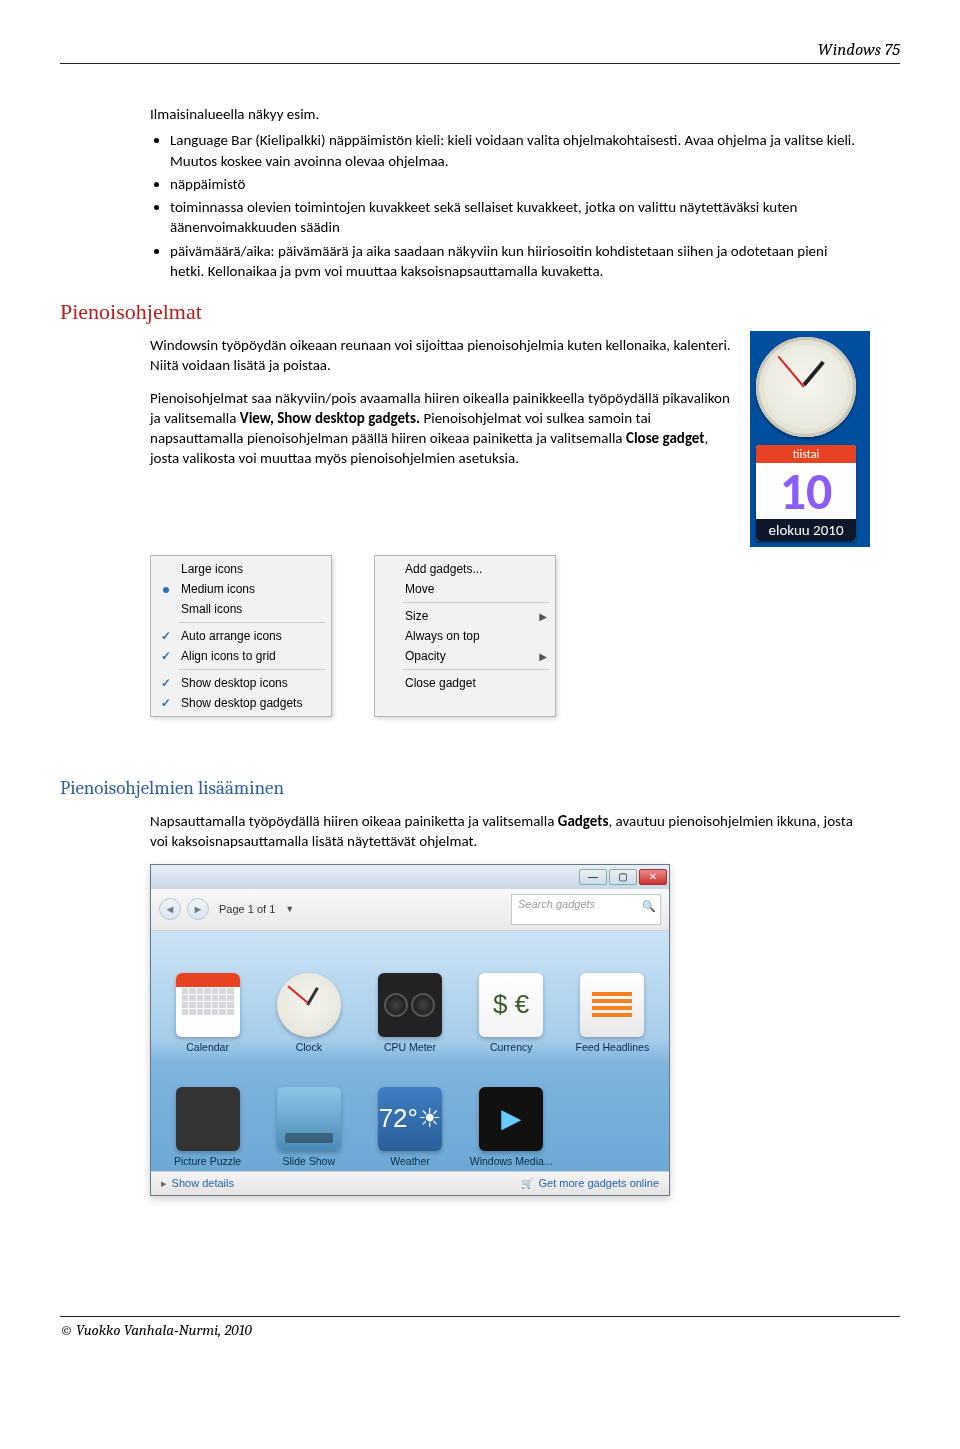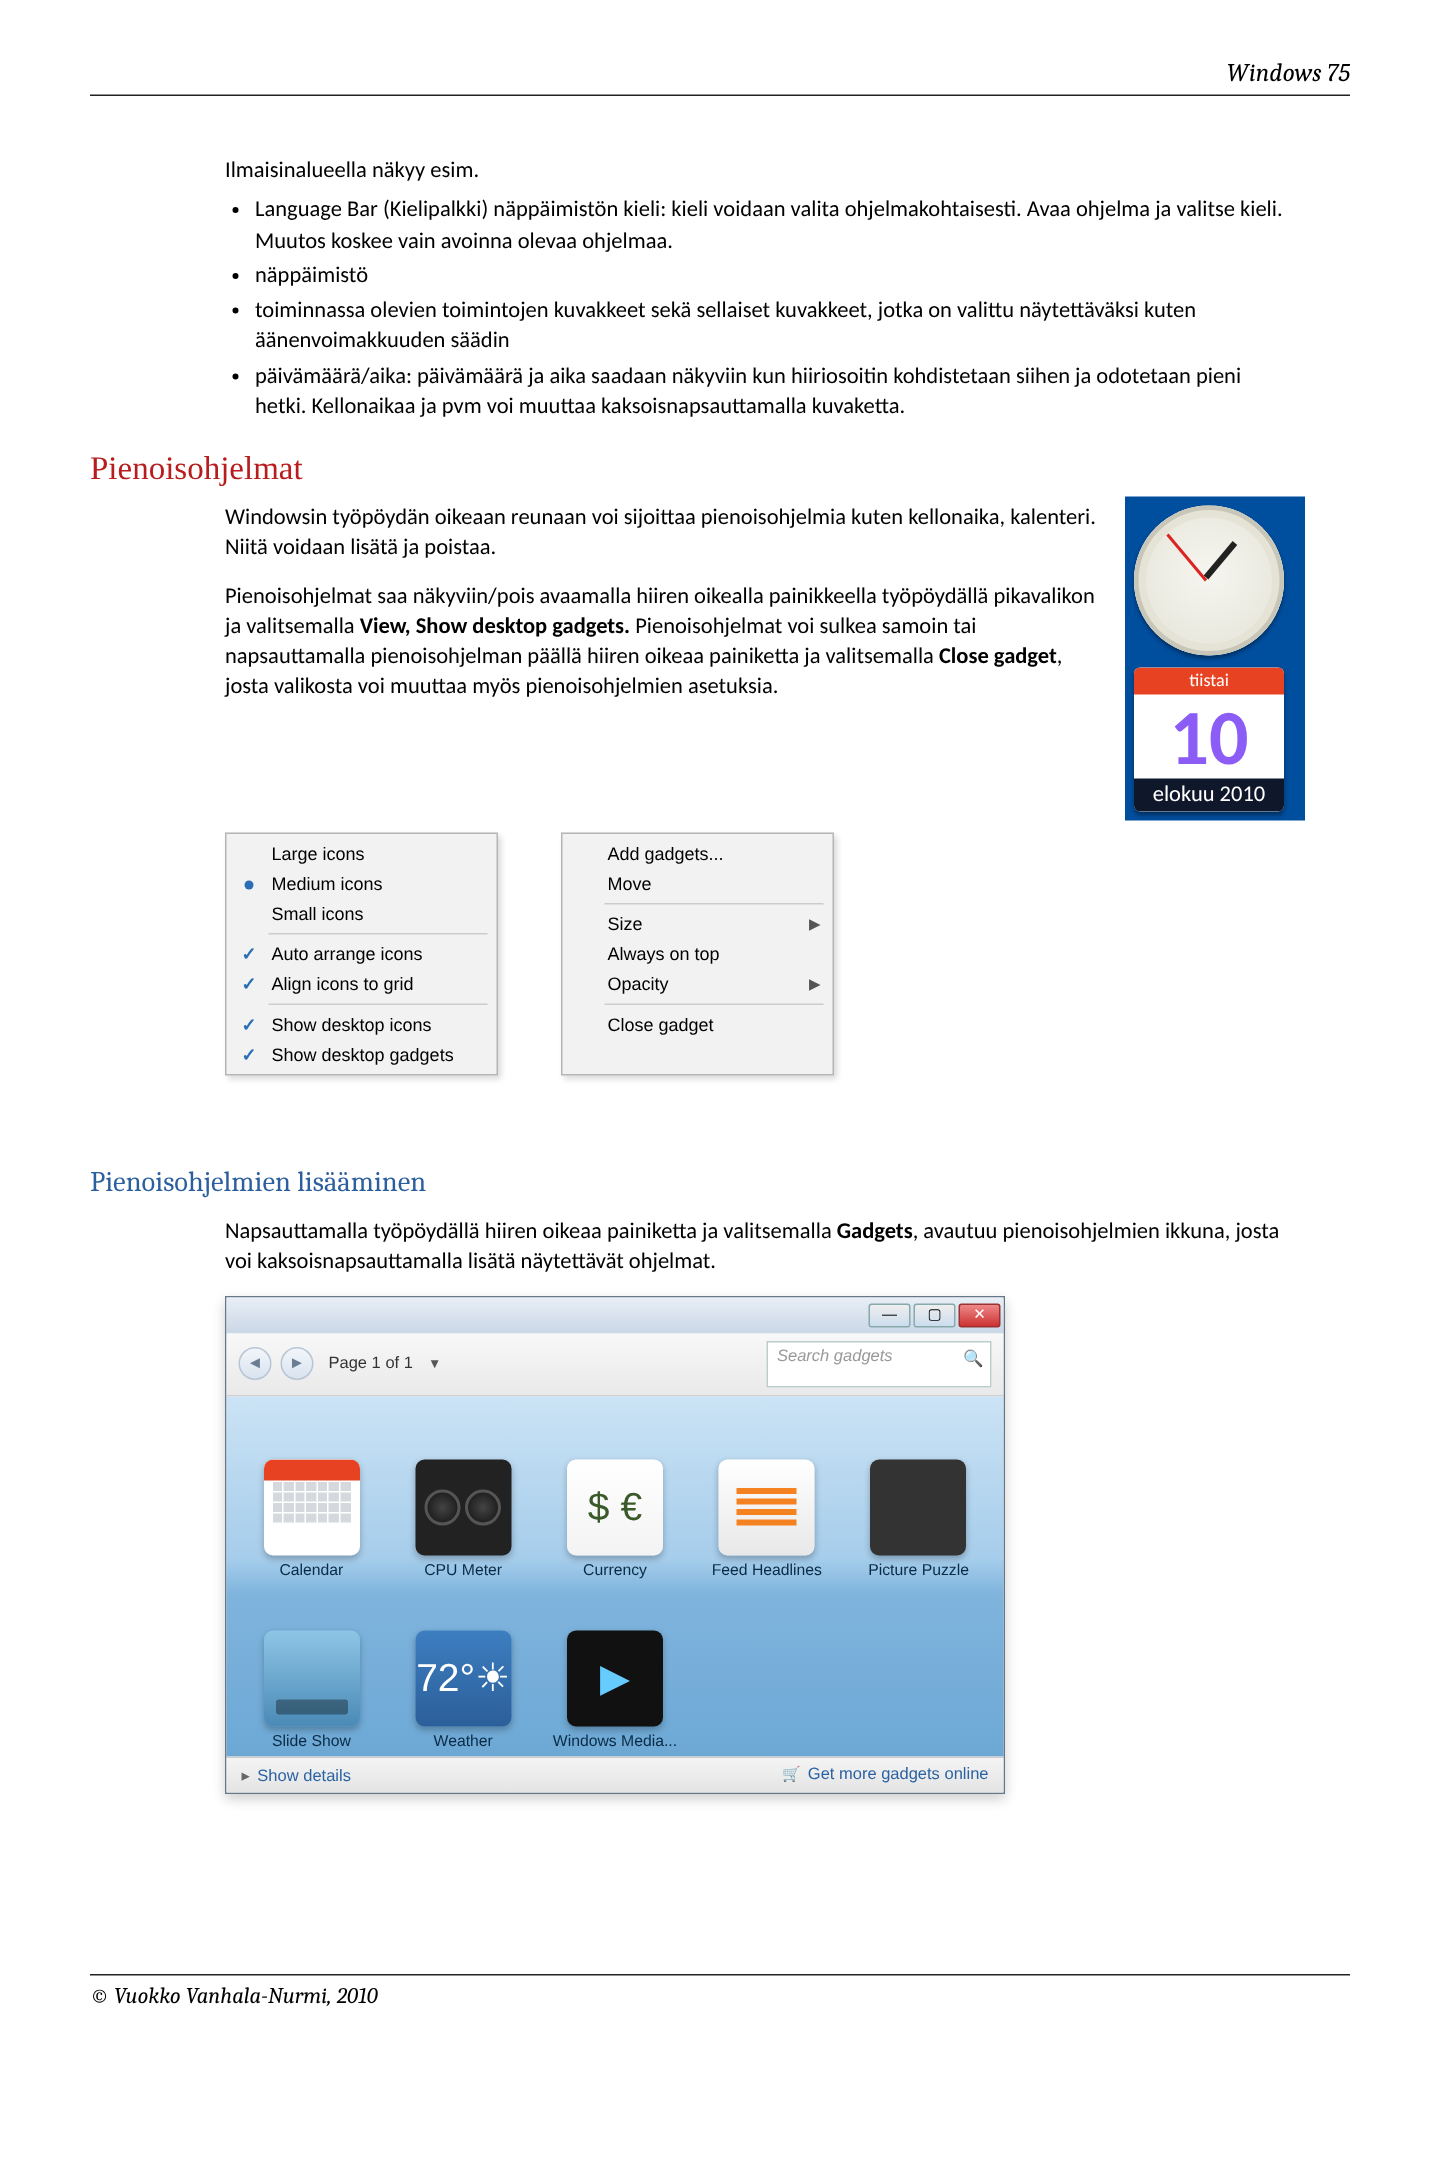--- a/index.html
+++ b/index.html
@@ -488,20 +488,24 @@
               <span></span>
               <span></span>
               <span></span>
               <span></span>
               <span></span>
             </div>
         </div>
         <span>Calendar</span>
       </div>
       <div class="gadget">
+        <div class="gicon g-clock"></div>
+        <span>Clock</span>
+      </div>
+      <div class="gadget">
         <div class="gicon g-cpu">
             <div class="dial"></div>
             <div class="dial"></div>
           </div>
         <span>CPU Meter</span>
       </div>
       <div class="gadget">
         <div class="gicon g-cur">$ €</div>
         <span>Currency</span>
       </div>

